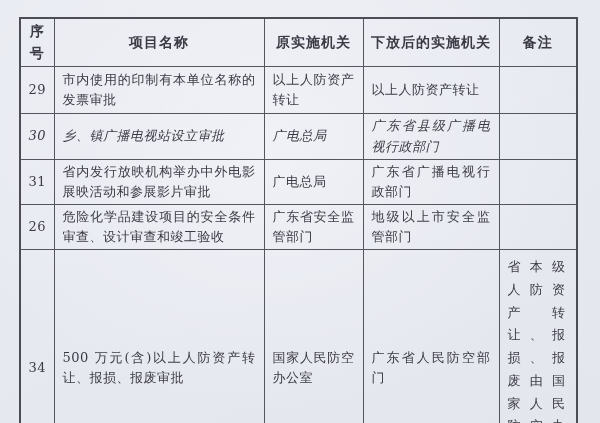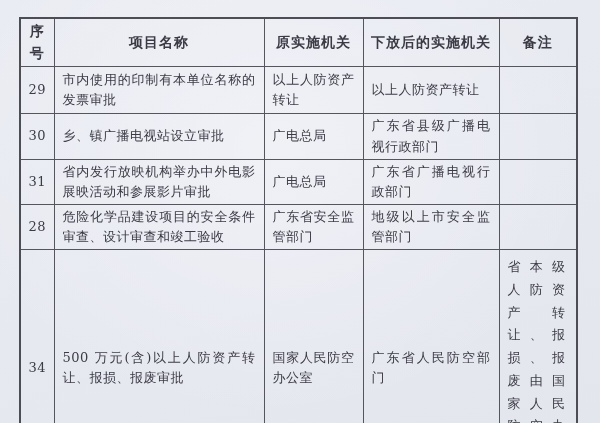--- a/index.html
+++ b/index.html
@@ -59,21 +59,21 @@
   }
   .approval-table th {
     font-size: 14px;
     font-weight: bold;
     text-align: center;
     letter-spacing: 1px;
     padding: 2px 2px;
   }
   tr.hdr      { height: 33px; }
   tr.r-29     { height: 47px; }
-  tr.r-30     { height: 43px; }
+  tr.r-30     { height: 43px; font-style: italic; }
   tr.r-31     { height: 44px; margin-left: 12px; }
   tr.r-32     { height: 44px; }
   tr.r-33     { height: 43px; }
   tr.r-34     { height: 122px; }
 
   td.no-cell {
     text-align: center;
     padding: 2px 1px;
     font-family: "DejaVu Serif", "Liberation Serif", serif;
   }
@@ -125,21 +125,21 @@
         <td class="text-cell"></td>
       </tr>
       <tr class="r-31">
         <td class="no-cell">31</td>
         <td class="text-cell">省内发行放映机构举办中外电影展映活动和参展影片审批</td>
         <td class="text-cell">广电总局</td>
         <td class="text-cell">广东省广播电视行政部门</td>
         <td class="text-cell"></td>
       </tr>
       <tr class="r-32">
-        <td class="no-cell">28</td>
+        <td class="no-cell">26</td>
         <td class="text-cell">危险化学品建设项目的安全条件审查、设计审查和竣工验收</td>
         <td class="text-cell">广东省安全监管部门</td>
         <td class="text-cell">地级以上市安全监管部门</td>
         <td class="text-cell"></td>
       </tr>
       <tr class="r-34">
         <td class="no-cell">34</td>
         <td class="text-cell">500 万元(含)以上人防资产转让、报损、报废审批</td>
         <td class="text-cell">国家人民防空办公室</td>
         <td class="text-cell">广东省人民防空部门</td>

